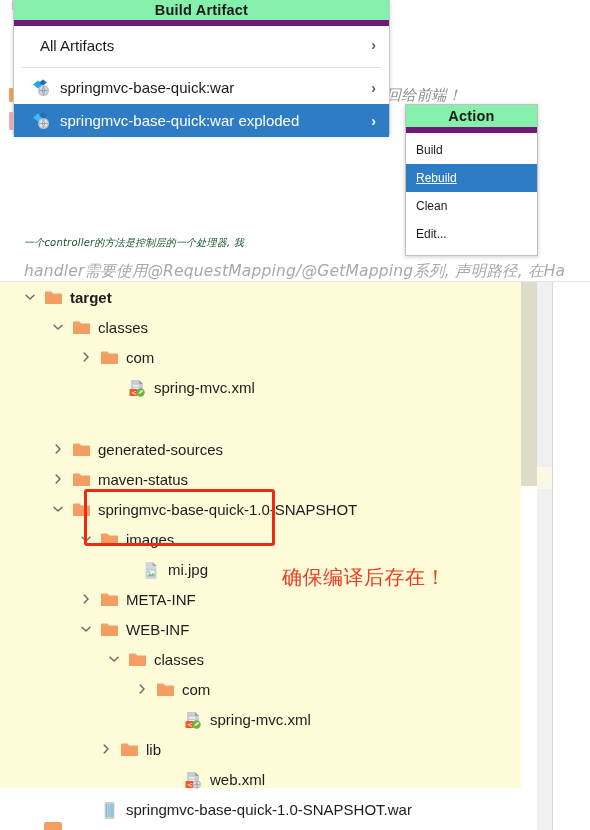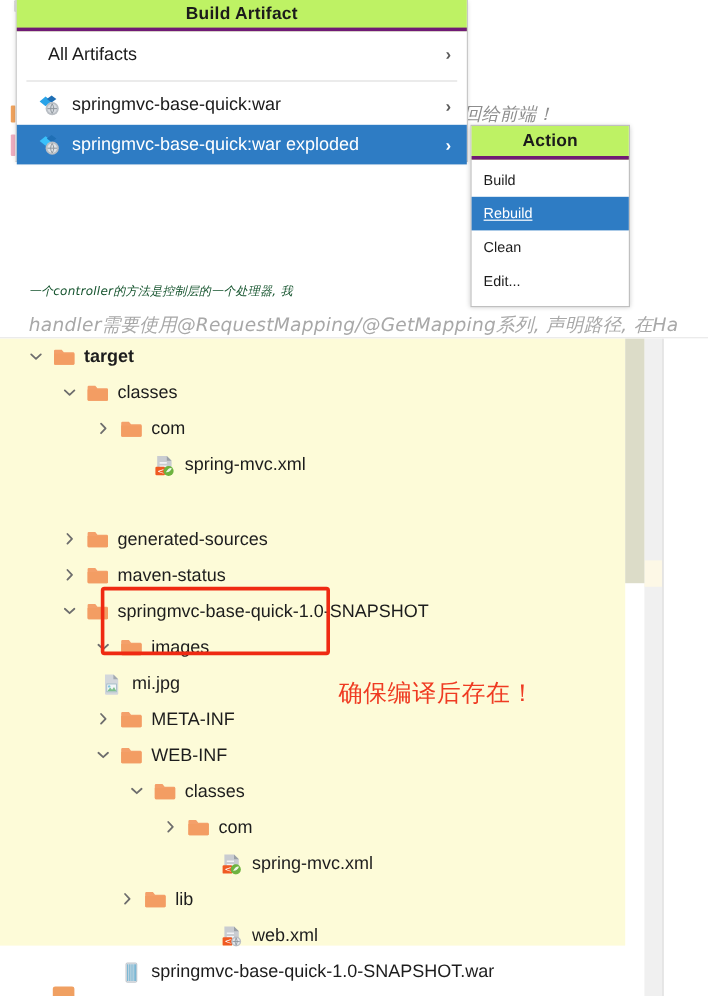--- a/index.html
+++ b/index.html
@@ -40,22 +40,22 @@
     position: absolute;
     left: 13px; top: 0px;
     width: 377px; height: 135px;
     background: #ffffff;
     border: 1px solid #c8c8c8;
     border-top: none;
     box-shadow: 0 1px 4px rgba(0,0,0,.18);
   }
   .popup-title {
     height: 26px;
-    background: #bef264;
-    border-bottom: 3px solid #701a75;
+    background: #86efac;
+    border-bottom: 6px solid #701a75;
     display: flex; align-items: center; justify-content: center;
     font-size: 14.5px; font-weight: bold; color: #1b1b1b;
     letter-spacing: .2px;
   }
   .menu-row {
     position: relative;
     height: 33px;
     display: flex; align-items: center;
     padding-left: 26px; padding-right: 10px;
     font-size: 14.5px; color: #1b1b1b;
@@ -74,21 +74,21 @@
   .artifact-icon {
     position: absolute; left: 18px; top: 50%;
     transform: translateY(-50%);
     width: 19px; height: 19px;
   }
   .menu-row.has-icon { padding-left: 46px; }
 
   
   #action-popup {
     position: absolute;
-    left: 392px; top: 104px;
+    left: 405px; top: 104px;
     width: 133px; height: 152px;
     background: #ffffff;
     border: 1px solid #c0c0c0;
     box-shadow: 0 1px 4px rgba(0,0,0,.2);
   }
   #action-popup .popup-title { height: 28px; }
   .action-item {
     height: 28px;
     display: flex; align-items: center;
     padding-left: 10px;
@@ -353,21 +353,21 @@
             <svg width="16" height="16" viewBox="0 0 16 16">
               <path d="M4 6.3 L8 10 L12 6.3" stroke="#6d6d6d" stroke-width="1.5" fill="none" stroke-linecap="round" stroke-linejoin="round"></path>
             </svg>
           </span>
           <span class="node-icon" style="margin-left: 6px;"><svg width="19" height="17" viewBox="0 0 19 17">
               <path d="M1 4.2 V14 a1 1 0 0 0 1 1 h15 a1 1 0 0 0 1-1 V5.6 a1 1 0 0 0-1-1 H9.2 L7.4 2.4 H2 a1 1 0 0 0-1 1 z" fill="#f4a06a"></path>
               <path d="M1 5.6 h17 V14 a1 1 0 0 1-1 1 H2 a1 1 0 0 1-1-1 z" fill="#f39d63"></path>
             </svg></span>
           <span class="node-label">images</span>
         </div>
-        <div class="tree-row" style="padding-left: 62px;">
+        <div class="tree-row" style="padding-left: 120px;">
           <span class="twisty"></span>
           <span class="node-icon" style="margin-left: 6px;"><svg width="19" height="19" viewBox="0 0 19 19">
               <path d="M3.5 1 h7 l4 4 v12 a1 1 0 0 1-1 1 H4.5 a1 1 0 0 1-1-1 z" fill="#d3d7dc"></path>
               <path d="M10.5 1 l4 4 h-4 z" fill="#a3a9b0"></path>
               <rect x="5" y="9" width="8" height="6.5" fill="#f2f6f8" stroke="#9fb9c4" stroke-width=".7"></rect>
               <path d="M5.4 15 l2.4-3 1.6 1.8 1.6-2.2 2 3.4 z" fill="#7fc08e"></path>
               <circle cx="7" cy="11" r="1" fill="#7ec3e0"></circle>
             </svg></span>
           <span class="node-label">mi.jpg</span>
         </div>

